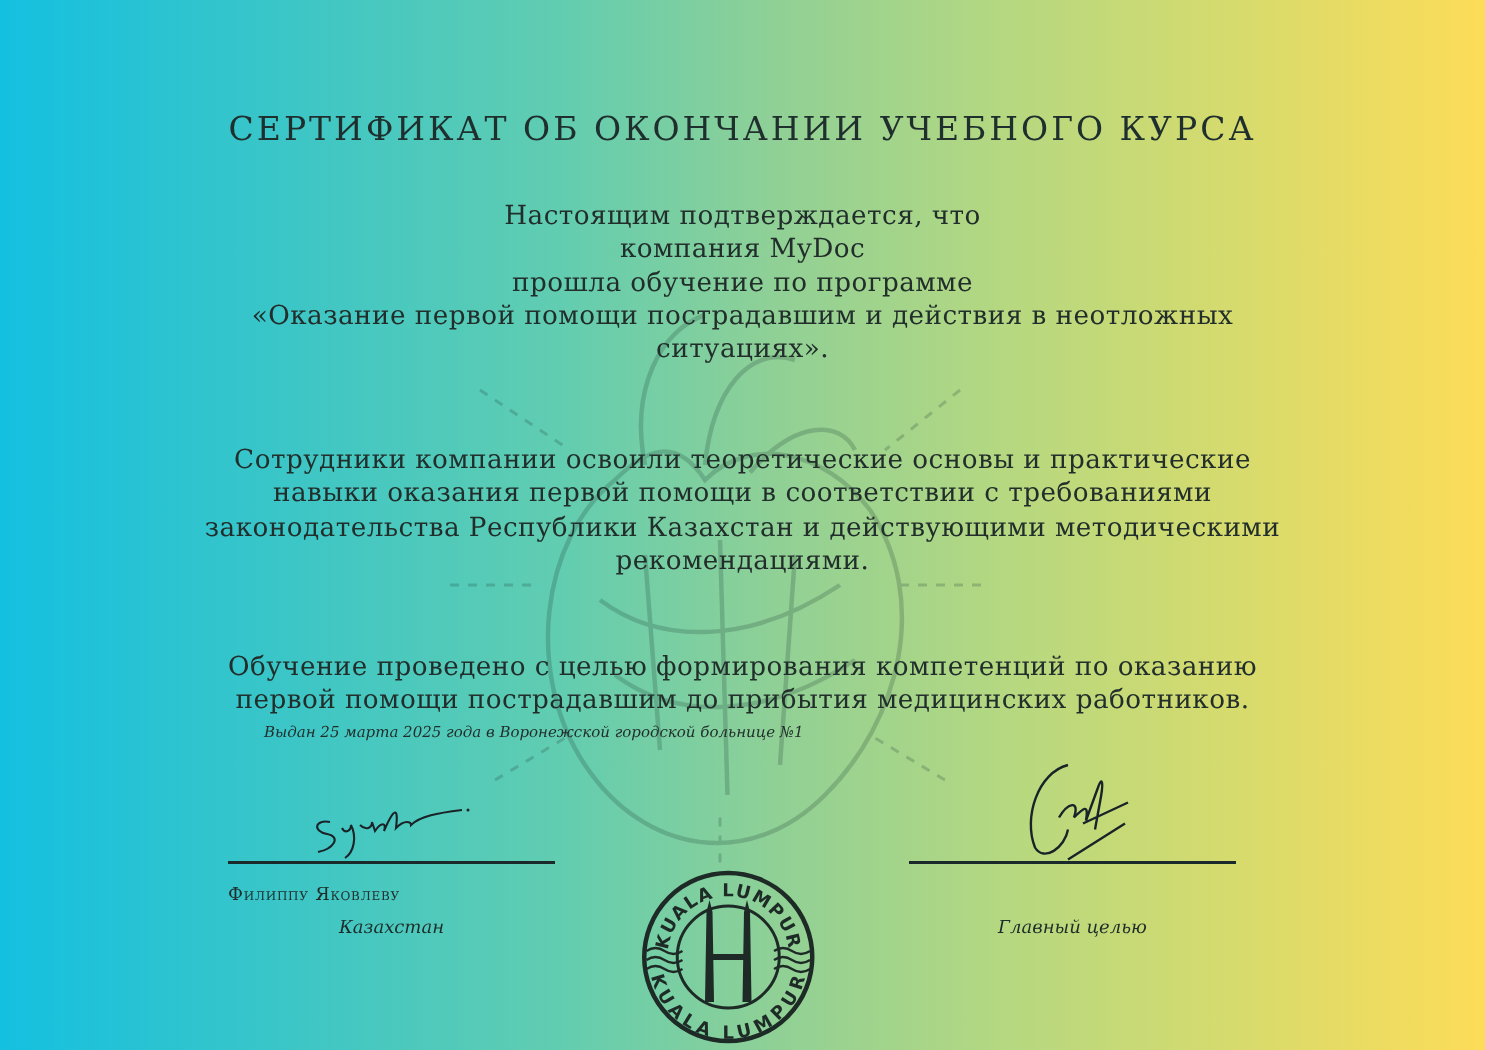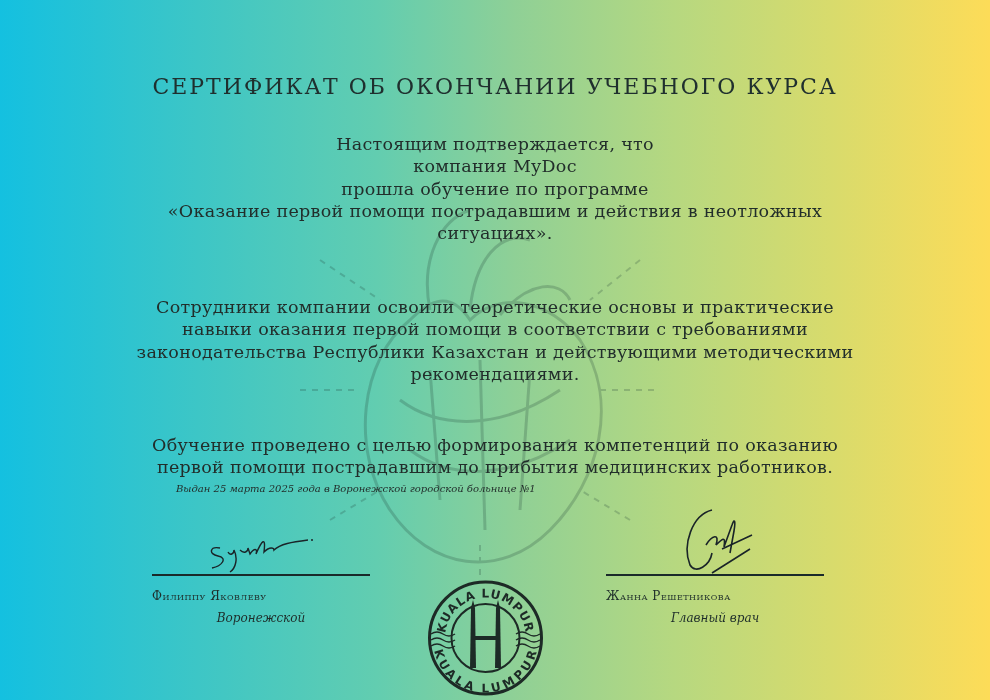--- a/index.html
+++ b/index.html
@@ -99,28 +99,27 @@
   </div>
 
   <div class="issued">Выдан 25 марта 2025 года в Воронежской городской больнице №1</div>
 
   <svg class="signature" style="left:200px; top:528px; width:115px; height:45px;" viewBox="0 0 115 45">
     <path d="M20 20 C10 18 8 26 18 28 C28 30 22 38 12 40 M28 24 C30 28 34 26 34 22 C38 30 36 40 30 44 M40 22 C44 26 48 24 48 20 L50 26 C54 20 58 20 56 26 C62 12 66 8 64 24 C70 18 74 20 74 22 C80 16 92 14 108 12" fill="none" stroke="#1a2428" stroke-width="1.4"></path>
     <circle cx="112" cy="12" r="1" fill="#1a2428"></circle>
   </svg>
   <div class="sig-line" style="left:152px; top:574px; width:218px;"></div>
   <div class="sig-name" style="left:152px; top:589px; width:218px;">Филиппу Яковлеву</div>
-  <div class="sig-role" style="left:152px; top:611px; width:218px;">Воронежской</div>
+  <div class="sig-role" style="left:152px; top:611px; width:218px;">Казахстан</div>
 
   <svg class="signature" style="left:672px; top:505px; width:90px; height:70px;" viewBox="0 0 90 70">
     <path d="M40 5 C20 10 10 40 18 60 C24 70 38 60 40 48 M34 40 C40 30 48 28 44 40 C50 34 54 30 52 42 L60 20 C62 14 64 14 62 26 L58 48 M50 44 L80 30 M40 68 L78 44" fill="none" stroke="#1a2428" stroke-width="1.6"></path>
   </svg>
   <div class="sig-line" style="left:606px; top:574px; width:218px;"></div>
-  <div class="sig-name" style="left:606px; top:589px; width:218px;">Жанна Решетникова</div>
-  <div class="sig-role" style="left:606px; top:611px; width:218px;">Главный врач</div>
+  <div class="sig-role" style="left:606px; top:611px; width:218px;">Главный целью</div>
 
   <svg class="stamp" viewBox="0 0 125 118">
     <defs>
       <path id="arcTop" d="M22 60 A40 40 0 0 1 103 60"></path>
       <path id="arcBot" d="M20 62 A42 42 0 0 0 105 62"></path>
     </defs>
     <circle cx="62.5" cy="60" r="56" fill="none" stroke="#1d2a26" stroke-width="3"></circle>
     <circle cx="62.5" cy="60" r="34" fill="none" stroke="#1d2a26" stroke-width="2"></circle>
     <text font-family="DejaVu Sans, sans-serif" font-weight="bold" font-size="12" fill="#1d2a26" letter-spacing="1">
       <textPath href="#arcTop" startOffset="50%" text-anchor="middle">KUALA LUMPUR</textPath>

